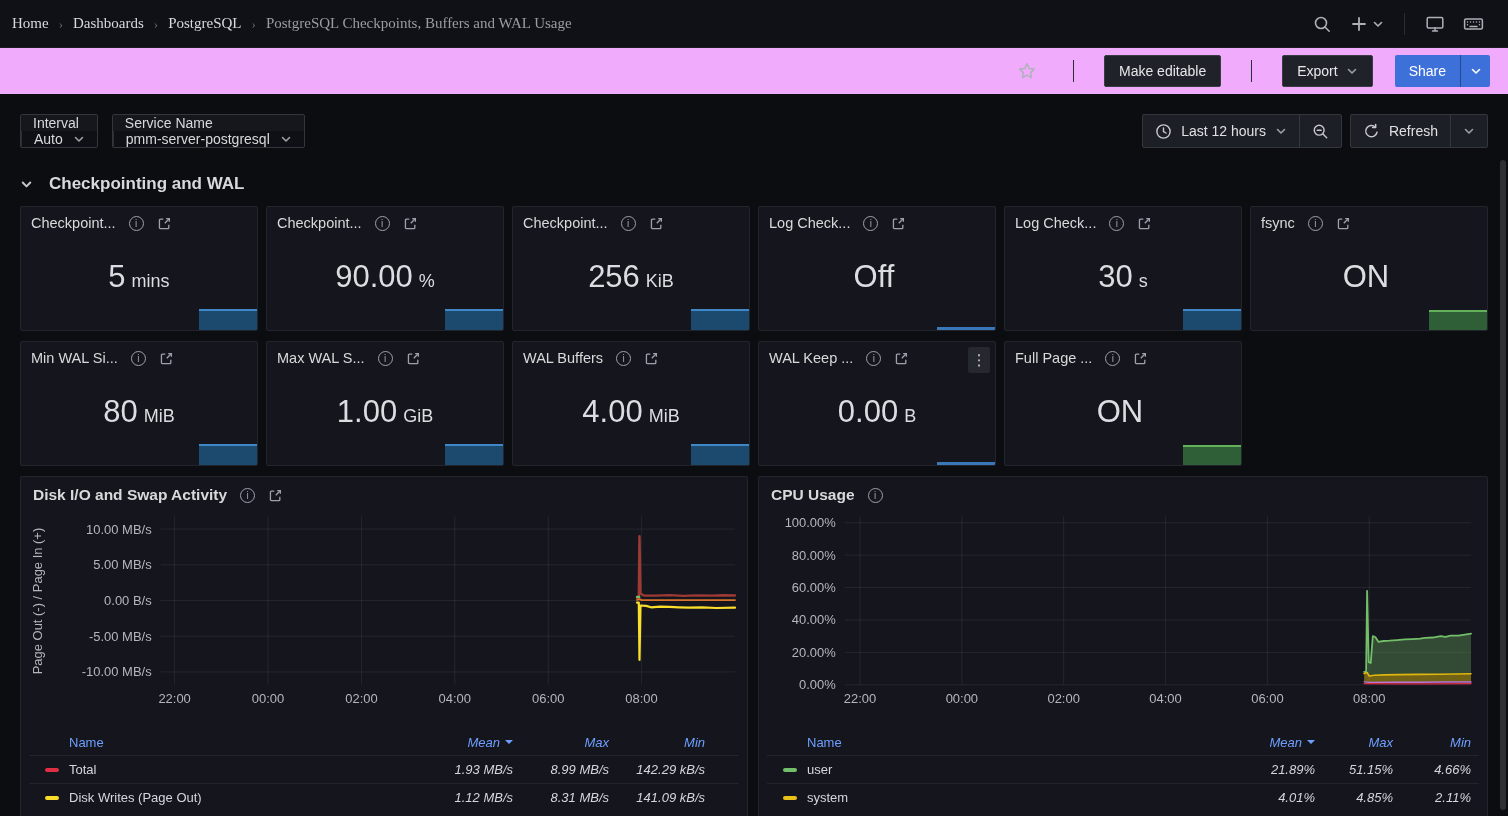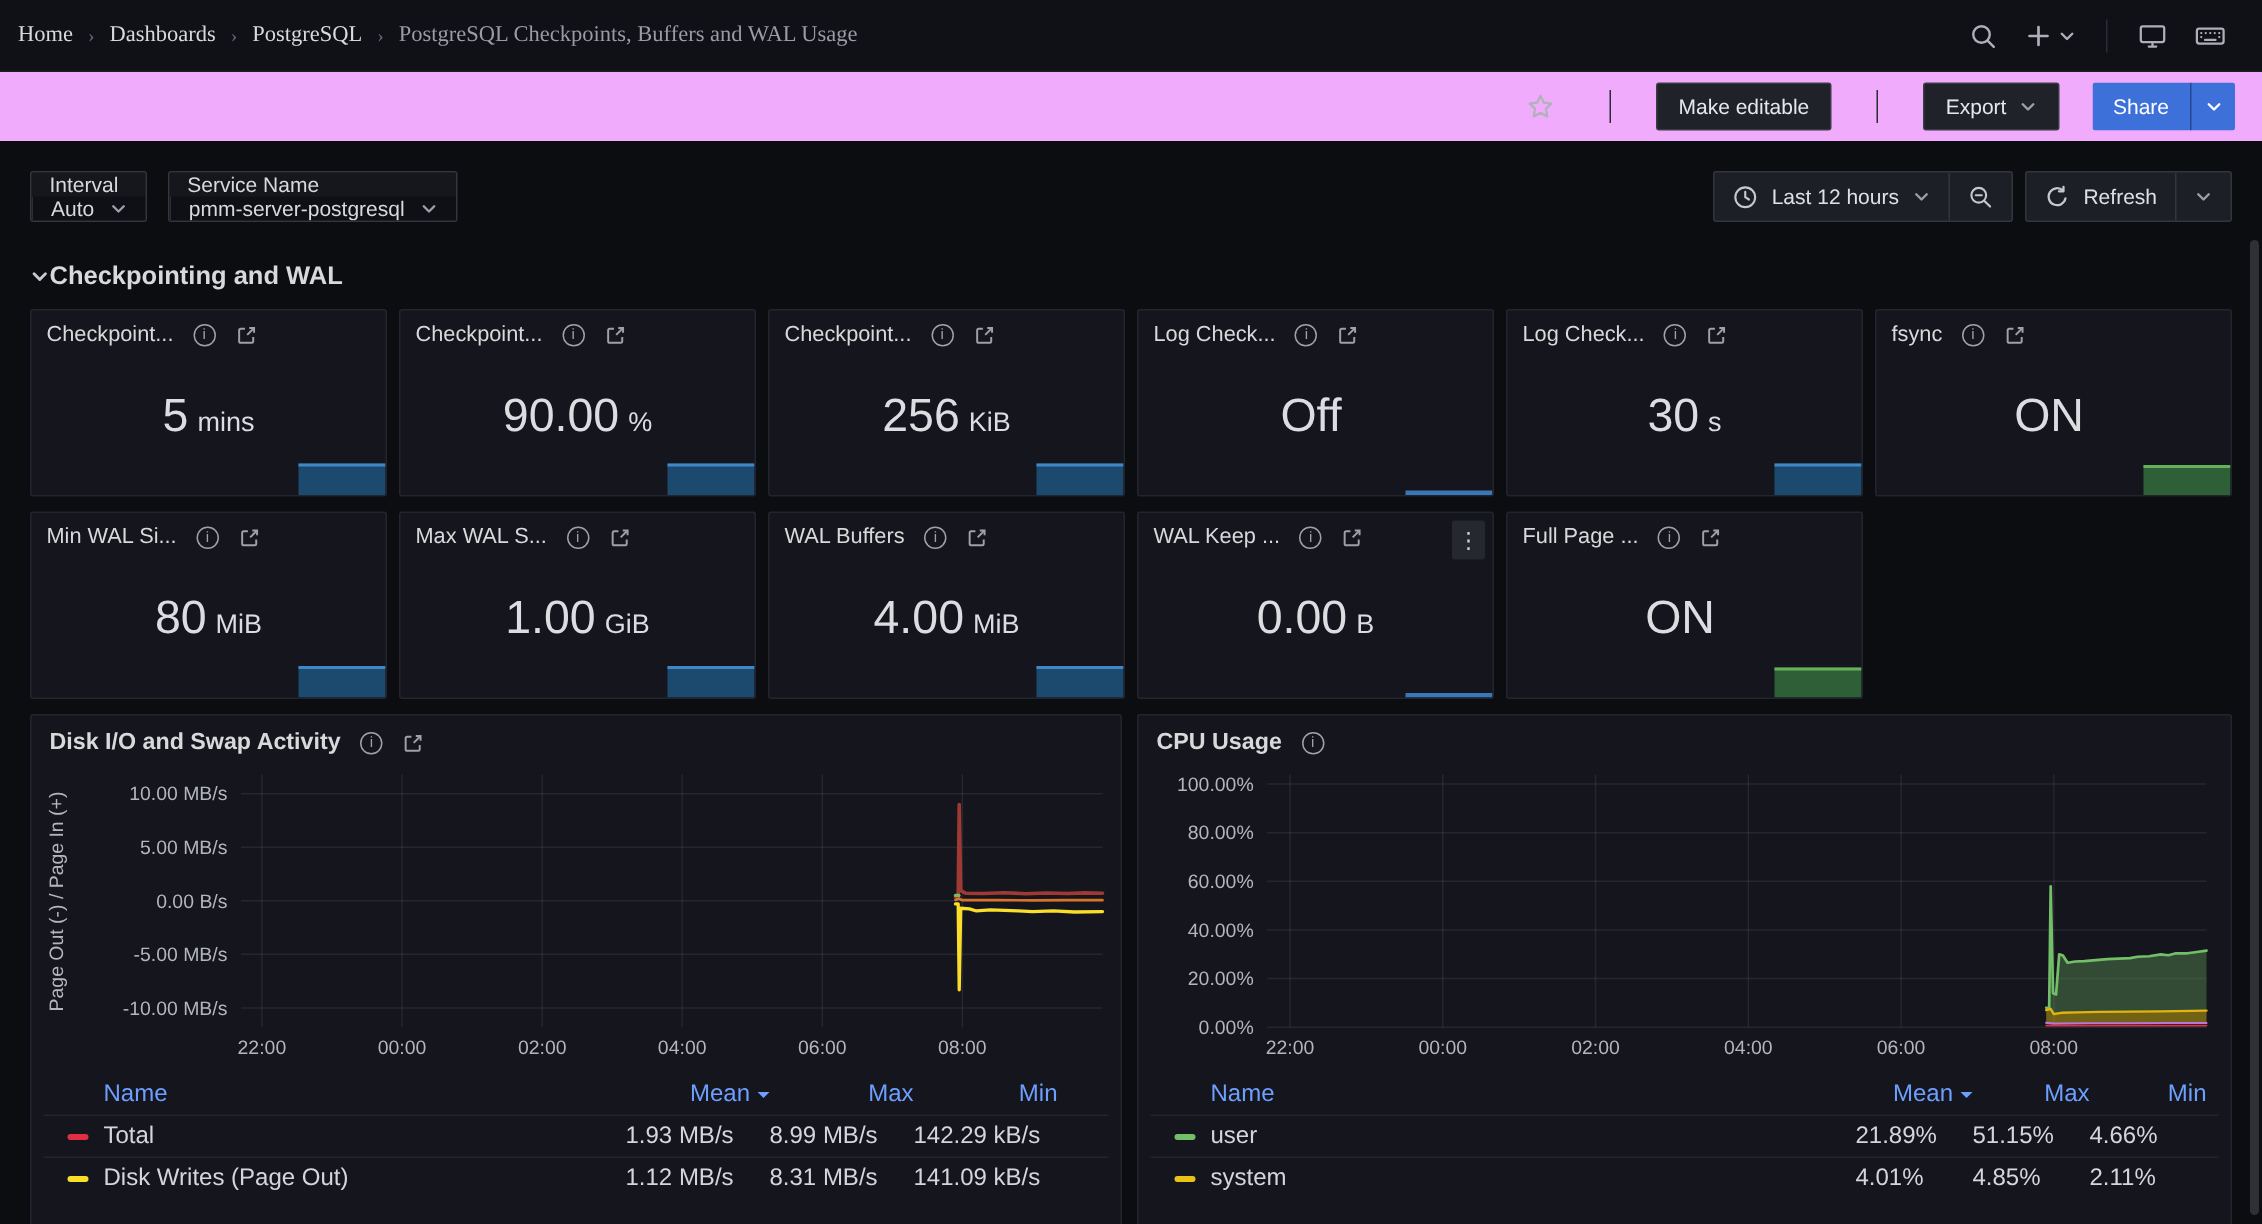--- a/index.html
+++ b/index.html
@@ -52,21 +52,21 @@
                   background:#fff; color:#3d71d9; font-size:10px; line-height:14px; text-align:center; font-weight:700; }
   .filter-right { display:flex; align-items:center; gap:8px; }
   .tool-group { display:flex; align-items:stretch; height:34px; border:1px solid #34363d;
                 border-radius:2px; overflow:hidden; background:#1d1f26; }
   .tool-seg { display:flex; align-items:center; gap:9px; padding:0 12px; color:#dfe0e4;
               font-weight:500; }
   .tool-seg + .tool-seg { border-left:1px solid #34363d; }
   .tool-seg .ticon { color:#c7c8ce; }
 
   
-  .section-head { display:flex; align-items:center; gap:0; padding:26px 20px 12px; }
+  .section-head { display:flex; align-items:center; gap:16px; padding:26px 20px 12px; }
   .section-title { font-size:17px; font-weight:700; color:#d8d9da; }
   .section-chev { color:#c7c8ce; }
 
   
   .stat-grid { margin:0 20px; display:grid; grid-template-columns:repeat(6,1fr); gap:10px 8px; }
   .panel { background:#15161d; border:1px solid #23252e; border-radius:2px; position:relative; }
   .stat { height:125px; overflow:hidden; }
   .ph { display:flex; align-items:center; gap:13px; padding:8px 10px 0; }
   .ph h2 { font-size:14.5px; font-weight:500; color:#d8d9da; white-space:nowrap; }
   .iico { width:15px; height:15px; border:1.2px solid #9fa1aa; border-radius:50%;
@@ -87,27 +87,27 @@
   
   .charts { margin:10px 20px 0; display:grid; grid-template-columns:728px 1fr; gap:10px; }
   .chart { height:341px; overflow:hidden; padding:0 8px; }
   .chart .ph { padding:9px 4px 2px; }
   .chart .ph h2 { font-size:15.5px; font-weight:600; }
   .plot { width:100%; }
   .tick { fill:#b4b6bd; font-size:13px; font-family:"Liberation Sans",sans-serif; }
   .grid { stroke:rgba(204,204,220,0.09); stroke-width:1; }
 
   
-  .legend { margin-top:6px; font-size:16px; }
+  .legend { margin-top:18px; font-size:13px; }
   .lrow { display:flex; align-items:center; height:28px; border-top:1px solid rgba(204,204,220,0.08); }
   .lrow.lhead { border-top:none; height:26px; color:#6e9fff; font-weight:500; }
   .lname { flex:1; display:flex; align-items:center; padding-left:16px; color:#d5d6dc; }
   .lhead .lname { padding-left:40px; color:#6e9fff; }
   .swatch { width:14px; height:4px; border-radius:2px; margin-right:10px; flex:none; }
-  .lcol { color:#d5d6dc; }
+  .lcol { text-align:right; color:#d5d6dc;font-style:italic; }
   .lhead .lcol { color:#6e9fff; display:flex; align-items:center; justify-content:flex-end; }
   .legend-disk .lcol { width:96px; }
   .legend-disk .lrow { padding-right:34px; }
   .legend-cpu .lcol { width:78px; }
   .legend-cpu .lrow { padding-right:8px; }
   .sortcaret { width:0; height:0; border:4px solid transparent; border-top-color:#6e9fff;
                margin-left:5px; margin-top:4px; }
 
   
   .scrollbar-thumb { position:absolute; right:2px; top:160px; width:6px; height:650px;

